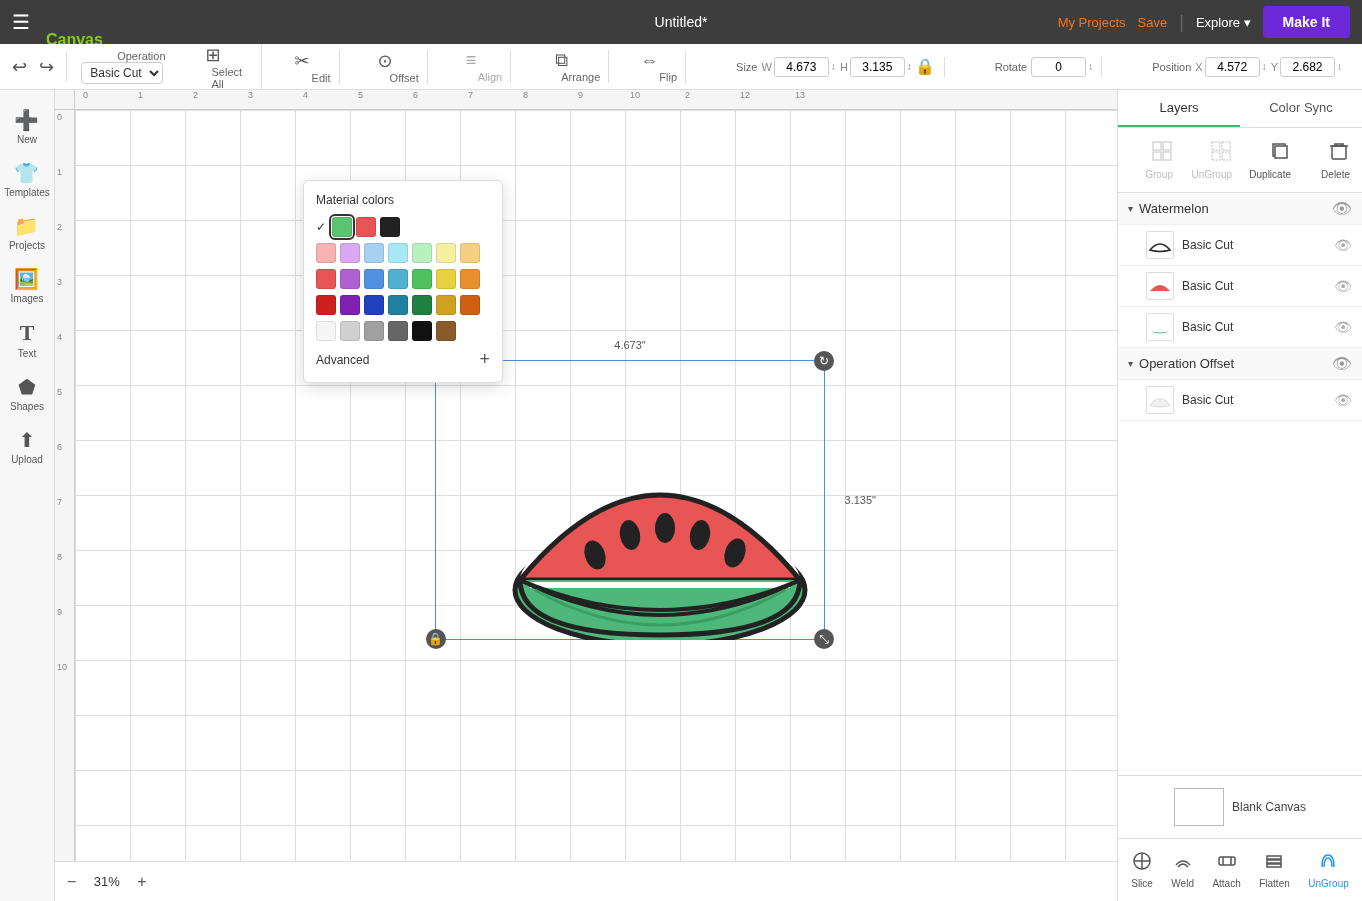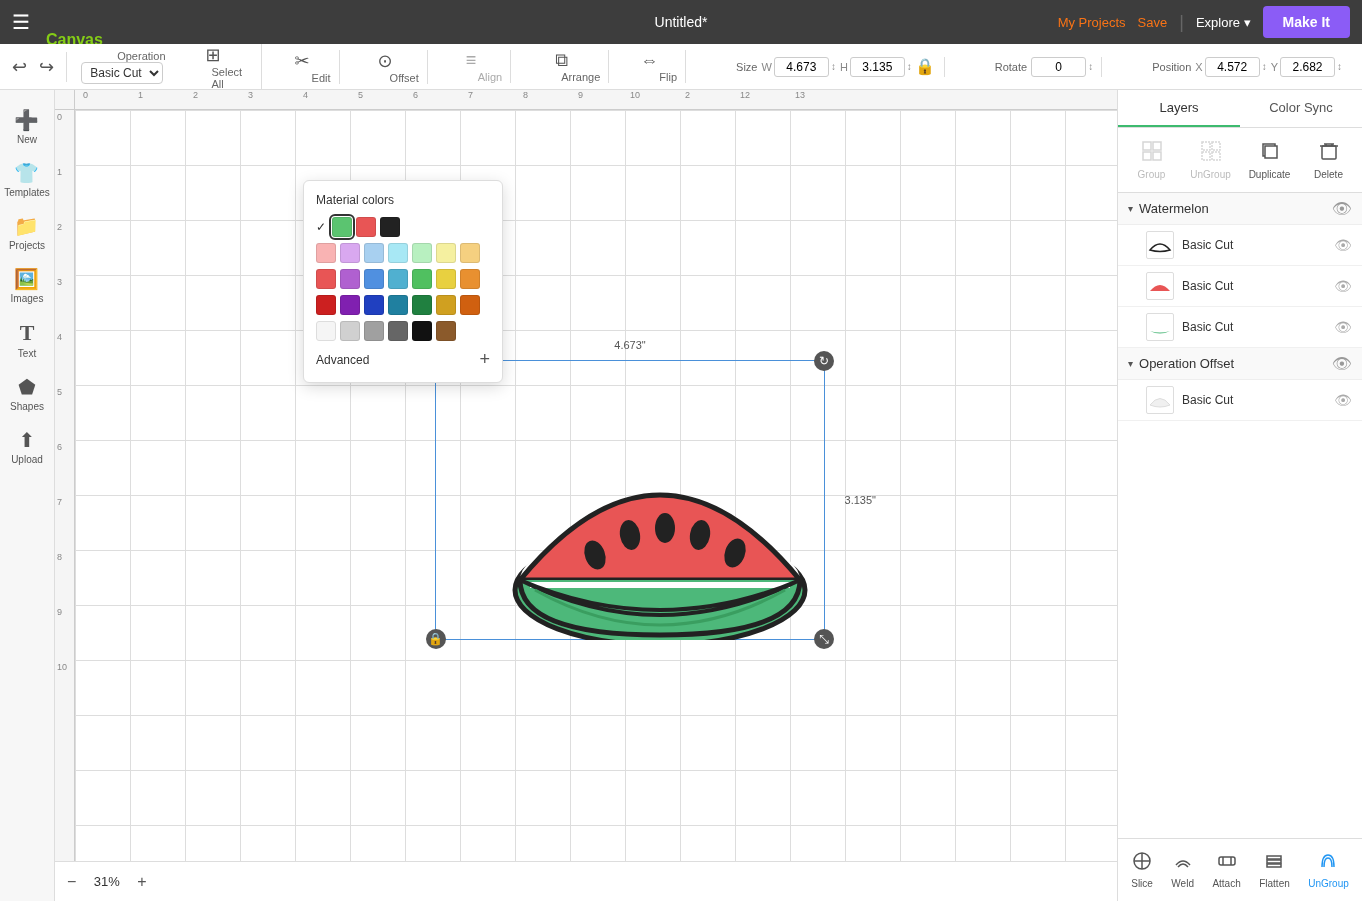--- a/index.html
+++ b/index.html
@@ -15,21 +15,21 @@
       gap: 16px;
       flex-shrink: 0;
     }
     .topbar-menu { color: white; font-size: 20px; cursor: pointer; }
     .topbar-logo { color: #84cc16; font-size: 16px; font-weight: 600; margin-right: auto; margin-top: 36px; }
     .topbar-title { color: white; font-size: 14px; position: absolute; left: 50%; transform: translateX(-50%); }
     .topbar-actions { display: flex; align-items: center; gap: 12px; margin-left: auto; }
     .topbar-btn { color: #f97316; font-size: 13px; cursor: pointer; background: none; border: none; }
     .topbar-divider { color: #666; font-size: 18px; }
     .topbar-explore { color: white; font-size: 13px; cursor: pointer; display: flex; align-items: center; gap: 4px; }
-    .make-it-btn { background: #8b5cf6; color: white; border: none; padding: 8px 20px; border-radius: 4px; font-size: 14px; font-weight: 600; cursor: pointer; }
+    .make-it-btn { background: #6d28d9; color: white; border: none; padding: 8px 20px; border-radius: 4px; font-size: 14px; font-weight: 600; cursor: pointer; }
 
     
     .toolbar {
       height: 46px;
       background: white;
       border-bottom: 1px solid #ddd;
       display: flex;
       align-items: center;
       padding: 0 8px;
       gap: 8px;
@@ -214,21 +214,21 @@
     
     .panel-actions {
       display: flex;
       justify-content: space-around;
       padding: 8px 4px;
       border-bottom: 1px solid #ddd;
     }
     .panel-action {
       display: flex;
       flex-direction: column;
-      align-items: center;
+      align-items: flex-end;
       gap: 2px;
       cursor: pointer;
       padding: 4px 8px;
       border-radius: 4px;
       flex: 1;
     }
     .panel-action .icon { font-size: 20px; color: #555; }
     .panel-action .label { font-size: 10px; color: #555; }
     .panel-action.disabled { opacity: 0.4; cursor: not-allowed; }
 
@@ -717,20 +717,24 @@
               <path d="M2 14 Q12 1 22 14 Q12 18 2 14 Z" fill="#f0f0f0" stroke="#ddd" stroke-width="1"></path>
             </svg>
           </div>
           <span class="name">Basic Cut</span>
           <span class="eye">👁</span>
         </div>
       </div>
 
     </div>
 
+    <div class="blank-canvas-area">
+      <div class="blank-canvas-box"></div>
+      <span class="blank-canvas-label">Blank Canvas</span>
+    </div>
 
     <div class="panel-bottom-actions">
       <div class="panel-bottom-action">
         <span class="icon">
           <svg width="20" height="20" viewBox="0 0 20 20">
               <circle cx="10" cy="10" r="8" fill="none" stroke="#555" stroke-width="1.5"></circle>
               <line x1="2" y1="10" x2="18" y2="10" stroke="#555" stroke-width="1.5"></line>
               <line x1="10" y1="2" x2="10" y2="18" stroke="#555" stroke-width="1.5"></line>
             </svg>
         </span>

